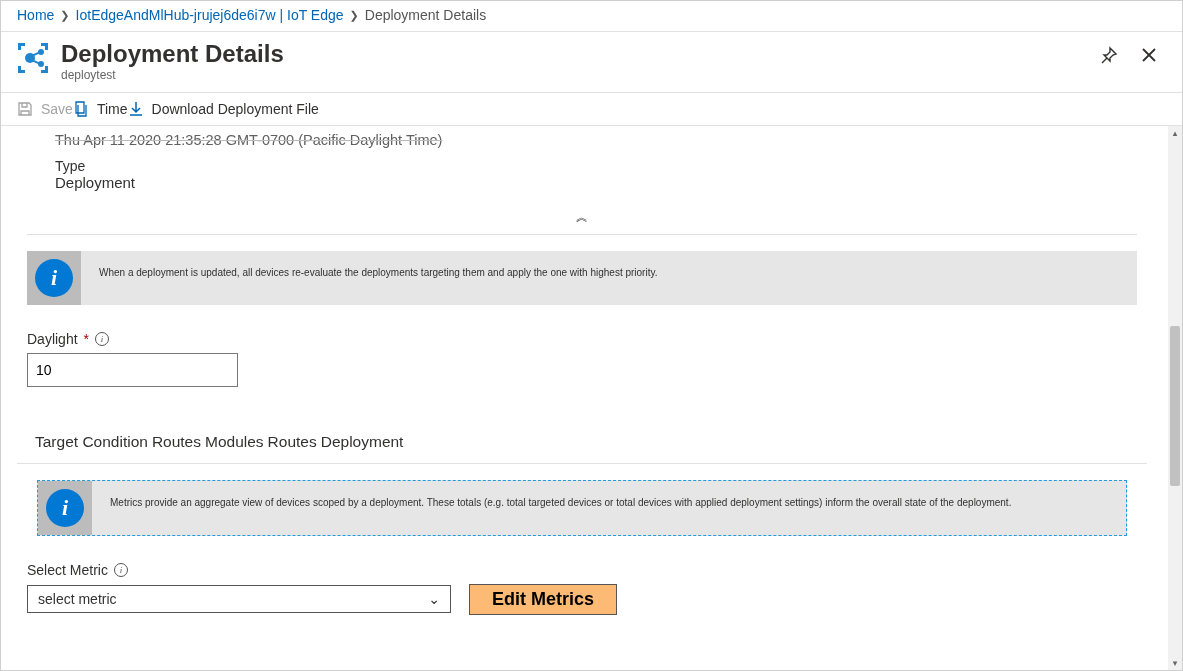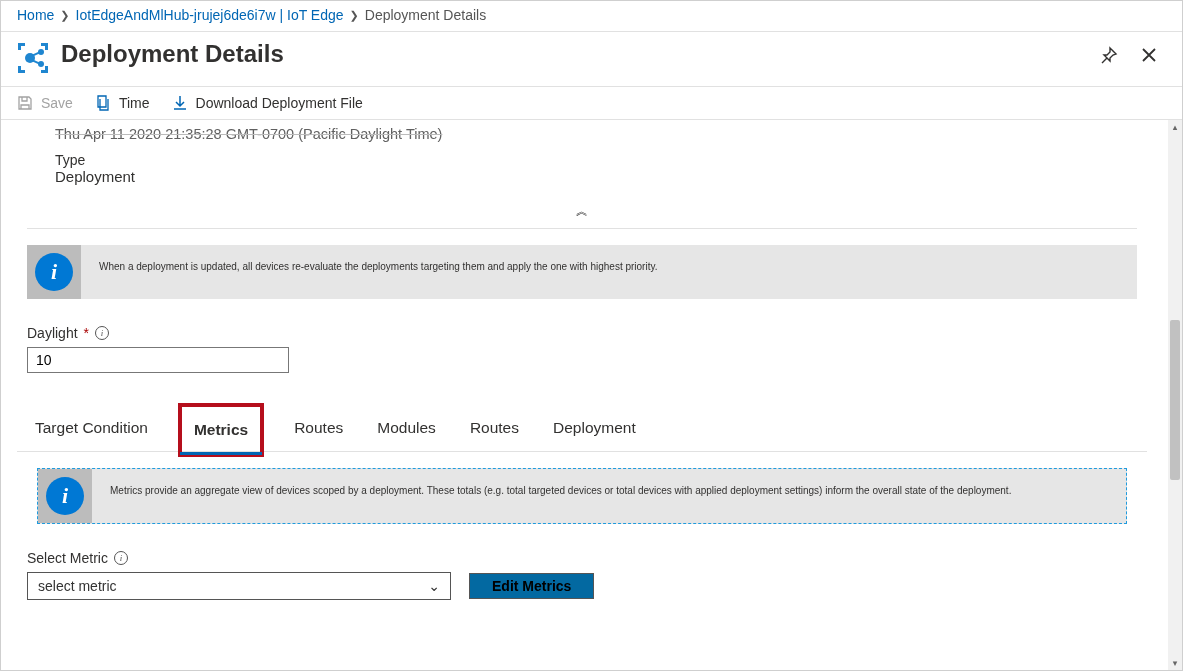--- a/index.html
+++ b/index.html
@@ -16,21 +16,21 @@
   .titlebar { display:flex; align-items:flex-start; padding:8px 16px 10px 14px; border-bottom:1px solid #e1e1e1; }
   .titlebar .resicon { width:36px; height:36px; margin-right:10px; display:flex; align-items:center; justify-content:center; }
   .titlebar .titles { flex:1; }
   .titlebar h1 { margin:0; font-size:24px; font-weight:600; color:#323130; line-height:1.15; }
   .titlebar .sub { font-size:12px; color:#666; }
   .titlebar .actions { margin-left:auto; display:flex; align-items:center; gap:18px; padding-top:4px; padding-right:6px;}
   .act-btn { background:none; border:none; cursor:pointer; padding:2px; color:#323130; }
   .act-btn svg { display:block; }
 
   
-  .cmdbar { display:flex; align-items:center; gap:22px; padding:8px 16px; border-bottom:1px solid #e1e1e1; font-size:14px; }
+  .cmdbar { display:flex; align-items:center; padding:8px 16px; border-bottom:1px solid #e1e1e1; font-size:14px; }
   .cmd { display:flex; align-items:center; gap:8px; cursor:pointer; }
   .cmd.disabled { color:#a3a3a3; cursor:default; }
   .cmd svg { width:16px; height:16px; }
 
   
   .scroll-host { position:relative; flex:1; overflow:hidden; }
   .content { position:absolute; inset:0; padding:0 16px; width:1162px; }
   .fake-scrollbar { position:absolute; right:0; top:0; width:14px; height:100%; background:#f1f1f1; }
   .fake-scrollbar .thumb { position:absolute; left:2px; right:2px; top:200px; height:160px; background:#c1c1c1; border-radius:2px; }
   .fake-scrollbar .up, .fake-scrollbar .down { position:absolute; left:0; right:0; height:14px; display:flex; align-items:center; justify-content:center; color:#666; font-size:9px; }
@@ -48,35 +48,35 @@
   .infobox { background:#e6e6e6; display:flex; margin:0 10px 26px 10px; }
   .infobox.dashed { border:1px dashed #1f9bde; margin-left:10px; margin-right:10px; }
   .infobox .iconcell { width:54px; min-height:54px; background:#bcbcbc; display:flex; align-items:center; justify-content:center; }
   .infobox .msg { padding:16px 18px; font-size:10px; color:#323130; flex:1; }
   .info-disc { width:38px; height:38px; border-radius:50%; background:#0078d4; display:flex; align-items:center; justify-content:center; color:#fff; font-family:Georgia, 'Times New Roman', serif; font-style:italic; font-weight:600; font-size:22px; }
 
   .fieldblock { padding:0 10px 26px 10px; }
   .field-label-row { display:flex; align-items:center; gap:6px; font-size:14px; margin-bottom:6px; }
   .field-label-row .req { color:#a80000; }
   .info-circle { width:14px; height:14px; border:1px solid #555; border-radius:50%; display:inline-flex; align-items:center; justify-content:center; font-size:9px; font-style:italic; color:#555; font-family:Georgia,serif; }
-  .txt-input { width:262px; height:26px; border:1px solid #777; padding:8px 8px; font-size:14px; }
-
-  
-  .tabrow { display:flex; gap:30px; padding:12px 16px 0 16px; border-bottom:1px solid #e1e1e1; font-size:15.5px; margin:0 0 0 0; }
+  .txt-input { width:211px; height:26px; border:1px solid #777; padding:16px 8px; font-size:14px; }
+
+  
+  .tabrow { display:flex; padding:12px 16px 0 16px; border-bottom:1px solid #e1e1e1; font-size:15.5px; margin:0 0 0 0; }
   .tab { padding:8px 2px 12px 2px; cursor:pointer; position:relative; }
   .tab.active { font-weight:600; }
   .tab.active::after { content:""; position:absolute; left:0; right:0; bottom:0px; height:3px; background:#0066b4; }
   .tab.highlight { outline:4px solid #b50e1c; outline-offset:-2px; padding-left:14px; padding-right:14px; padding-top:16px; padding-bottom:16px; margin-top:-6px; margin-bottom:-4px;}
 
   .metrics-area { margin:16px 10px 0 10px; }
 
   .select-row { display:flex; align-items:center; gap:18px; padding:18px 10px 0 10px; }
   .dropdown { width:424px; height:28px; border:1px solid #555; display:flex; align-items:center; padding:0 10px; justify-content:space-between; font-size:14px; color:#333; cursor:pointer; }
   .chev-down { font-size:14px; color:#333; }
-  .btn { border:1px solid #555; background:#0369a1; padding:4px 22px; font-size:14px; font-weight:600; cursor:pointer; }
+  .btn { border:1px solid #555; background:#fdba74; padding:4px 22px; font-size:18px; font-weight:600; cursor:pointer; }
 </style>
 </head>
 <body>
 
 <div class="page">
 
   <div class="breadcrumb">
     <a href="#">Home</a>
     <span class="chev">❯</span>
     <a href="#">IotEdgeAndMlHub-jrujej6de6i7w | IoT Edge</a>
@@ -99,20 +99,21 @@
           <circle cx="14" cy="17" r="5"></circle>
           <circle cx="25" cy="11" r="3"></circle>
           <circle cx="25" cy="23" r="3"></circle>
           <rect x="16" y="12" width="8" height="2" transform="rotate(-25 20 13)"></rect>
           <rect x="16" y="20" width="8" height="2" transform="rotate(25 20 21)"></rect>
         </g>
       </svg>
     </div>
     <div class="titles">
       <h1>Deployment Details</h1>
+      <div class="sub">deploytest</div>
     </div>
     <div class="actions">
       <button class="act-btn">
         <svg width="18" height="18" viewBox="0 0 18 18">
             <path fill="none" stroke="#323130" stroke-width="1.4" d="M10 2l6 6-3 1-3 3 0 3-3-3-5 5 5-5-3-3 3 0 3-3z"></path>
           </svg>
       </button>
       <button class="act-btn">
         <svg width="18" height="18" viewBox="0 0 18 18">
             <path stroke="#323130" stroke-width="1.8" d="M3 3l12 12M15 3L3 15"></path>
@@ -168,21 +169,20 @@
         <div class="field-label-row">
           <span>Daylight</span>
           <span class="req">*</span>
           <span class="info-circle">i</span>
         </div>
         <input class="txt-input" type="text" value="10" style="">
       </div>
 
       <div class="tabrow">
         <div class="tab">Target Condition</div>
-        <div class="tab active highlight">Metrics</div>
         <div class="tab">Routes</div>
         <div class="tab">Modules</div>
         <div class="tab">Routes</div>
         <div class="tab">Deployment</div>
       </div>
 
       <div class="metrics-area">
         <div class="infobox dashed">
           <div class="iconcell">
               <div class="info-disc">i</div>

